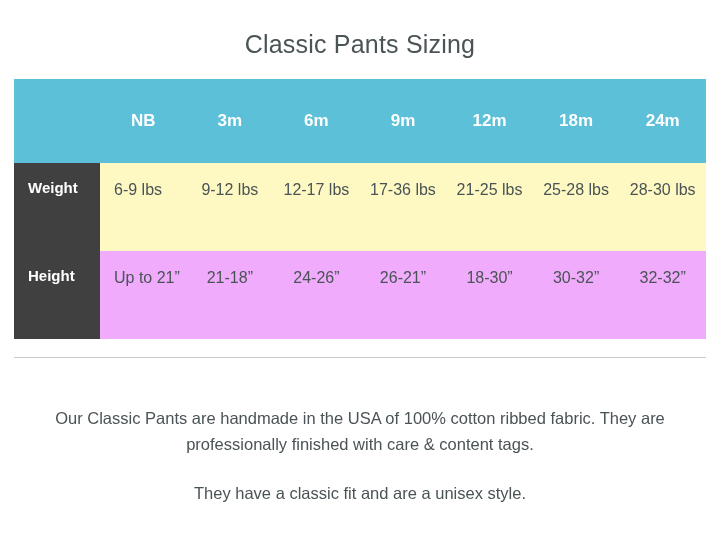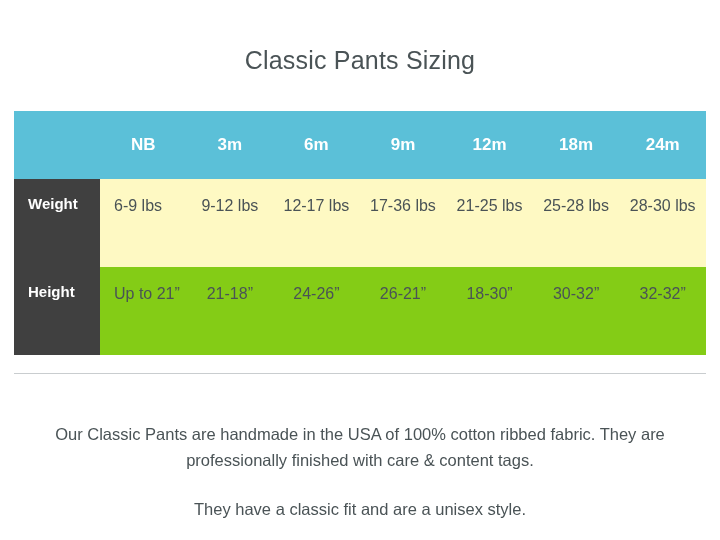--- a/index.html
+++ b/index.html
@@ -19,39 +19,39 @@
     width: 720px;
     height: 540px;
     box-sizing: border-box;
   }
   .title {
     text-align: center;
     font-size: 25px;
     color: #4a5356;
     font-weight: normal;
     letter-spacing: 0.2px;
-    margin: 16px;
+    margin: 0;
     padding-top: 30px;
     padding-bottom: 20px;
   }
   .table-wrap {
     padding: 0 14px;
     box-sizing: border-box;
   }
   table.sizing {
     width: 692px;
     border-collapse: collapse;
     table-layout: fixed;
   }
   table.sizing td, table.sizing th {
     padding: 0;
     margin: 0;
   }
   .hdr-row {
-    height: 68px;
+    height: 84px;
   }
   .hdr-cell {
     background: #5bc0d8;
     color: #ffffff;
     font-size: 17px;
     font-weight: bold;
     text-align: center;
     vertical-align: middle;
     line-height: 1.2;
   }
@@ -83,21 +83,21 @@
     color: #4a5356;
     text-align: center;
     vertical-align: top;
     padding-top: 16px !important;
     line-height: 1.35;
   }
   .row-weight .cell {
     background: #fef9c3;
   }
   .row-height .cell {
-    background: #84cc16;
+    background: #f0abfc;
   }
   .cell.first {
     text-align: left;
     padding-left: 14px !important;
   }
   .divider {
     width: 692px;
     height: 1px;
     background: #c9cdcf;
     margin: 18px auto 0 auto;

